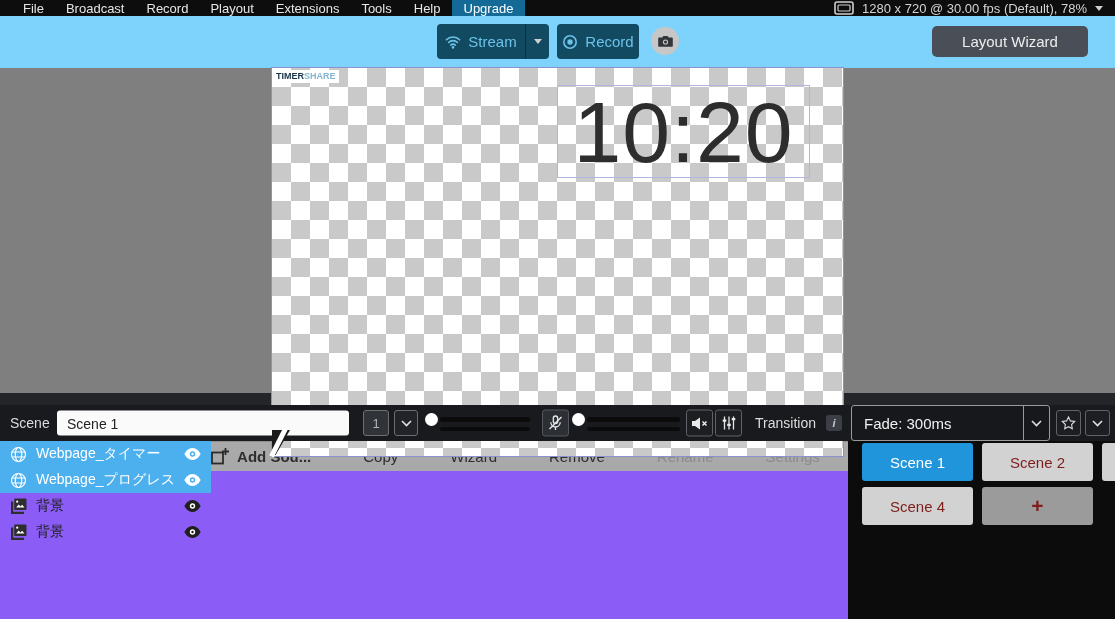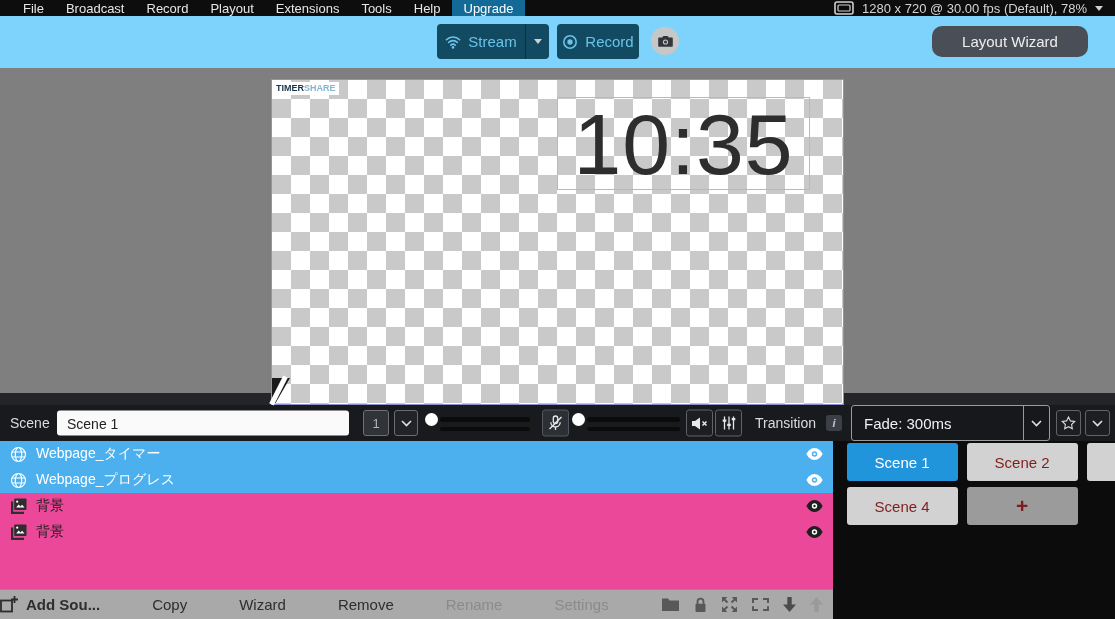--- a/index.html
+++ b/index.html
@@ -15,25 +15,25 @@
   .menu-right { margin-left:auto; display:flex; align-items:center; gap:8px; color:#d4d4d4; font-size:13px; padding-right:12px; }
   .caret-down { width:0; height:0; border-left:4px solid transparent; border-right:4px solid transparent; border-top:5px solid #cfcfcf; }
 
   
   .toolbar { height:52px; background:#7dd3fc; position:relative; flex:0 0 auto; }
   .btn-stream { position:absolute; left:437px; top:8px; width:112px; height:35px; background:#114a61; border-radius:4px; display:flex; color:#6cc2e8; font-size:15px; }
   .stream-main { flex:1; display:flex; align-items:center; justify-content:center; gap:7px; }
   .stream-caret { width:24px; border-left:1px solid rgba(0,0,0,.35); display:flex; align-items:center; justify-content:center; }
   .btn-record { position:absolute; left:557px; top:8px; width:82px; height:35px; background:#114a61; border-radius:4px; display:flex; align-items:center; justify-content:center; gap:7px; color:#6cc2e8; font-size:15px; }
   .btn-snapshot { position:absolute; left:651px; top:11px; width:28px; height:28px; border-radius:50%; background:#c7c7c7; display:flex; align-items:center; justify-content:center; }
-  .btn-layout { position:absolute; right:27px; top:10px; width:156px; height:31px; background:#4a4e57; border-radius:10px; color:#eeeeee; font-size:15px; display:flex; align-items:center; justify-content:center; }
+  .btn-layout { position:absolute; right:27px; top:10px; width:156px; height:31px; background:#4a4e57; border-radius:5px; color:#eeeeee; font-size:15px; display:flex; align-items:center; justify-content:center; }
 
   
   .preview { height:325px; background:#7f7f7f; position:relative; flex:0 0 auto; }
-  .canvas { position:absolute; left:272px; top:12px; width:571px; height:324px;
+  .canvas { position:absolute; left:272px; top:0; width:571px; height:388px;
     outline:1px solid #8d90cf;
     background:conic-gradient(#c9c9c9 0 25%, #ffffff 0 50%, #c9c9c9 0 75%, #ffffff 0) 0 0/38px 38px; }
   .logo-chip { position:absolute; left:1px; top:2px; background:#ffffff; padding:1px 3px 2px 3px; font-size:9px; font-weight:bold; line-height:10px; }
   .logo-primary { color:#16354d; }
   .logo-secondary { color:#85b5d0; }
   .timer-box { position:absolute; left:285px; top:17px; width:253px; height:93px; border:1px solid #b2b5e4; display:flex; align-items:center; justify-content:center; overflow:hidden; }
   .timer-text { font-size:86px; line-height:1; color:#2d2d2d; letter-spacing:1px; white-space:nowrap; }
   .progress { position:absolute; left:0; right:0; bottom:1px; height:25px; }
   .p-black { position:absolute; left:0; top:0; width:18px; height:100%; background:#1a1a1a; clip-path:polygon(0 0,100% 0,20% 100%,0 100%); z-index:1; }
   .p-white { position:absolute; left:4px; top:-3px; width:5px; height:31px; background:#ffffff; transform:rotate(27deg); z-index:2; }
@@ -67,21 +67,21 @@
   .info-chip { left:826px; width:16px; height:16px; background:#3c4046; border-radius:3px; color:#c6c8cc; font-size:11px; font-weight:bold; display:flex; align-items:center; justify-content:center; font-style:italic; }
   .transition-select { left:851px; width:199px; height:36px; background:#17181c; border:1px solid #9a9a9a; border-radius:3px; display:flex; align-items:center; color:#f0f0f0; font-size:15px; }
   .sel-text { flex:1; padding-left:12px; }
   .sel-caret { width:26px; align-self:stretch; border-left:1px solid #9a9a9a; display:flex; align-items:center; justify-content:center; }
   .star-btn { left:1056px; width:25px; height:26px; }
   .chev2 { left:1085px; width:25px; height:26px; }
 
   
   .bottom { flex:1; display:flex; }
   .left-strip { width:18px; background:#0e0e10; }
-  .src-panel { width:848px; background:#ec4899; display:flex; flex-direction:column; }
+  .src-panel { width:848px; background:#8b5cf6; display:flex; flex-direction:row; }
   .src-rows { flex:1; }
   .src-row { height:26px; display:flex; align-items:center; padding:0 10px; gap:9px; font-size:14px; color:#1f1f1f; --row-bg:#ffffff; }
   .src-row.sel { background:#4cb0ee; color:#ffffff; --row-bg:#4cb0ee; }
   .src-icon { display:flex; align-items:center; }
   .src-label { flex:1; white-space:nowrap; overflow:hidden; }
   .eye { display:flex; align-items:center; }
   .src-toolbar { height:30px; background:#a9a9a9; border-top:1px solid #8e8e8e; display:flex; align-items:center; font-size:15px; color:#2e2e2e;gap:26px; }
   .tb-add { display:flex; align-items:center; gap:8px; font-weight:bold; margin-right:26px; white-space:nowrap; }
   .tb-item { margin-right:26px; white-space:nowrap; }
   .tb-item.disabled { color:#8b8b8b; }
@@ -153,21 +153,21 @@
       <span>Layout Wizard</span>
     </div>
   </div>
 
   <div class="preview">
     <div class="canvas">
       <div class="logo-chip">
         <span class="logo-primary">TIMER</span><span class="logo-secondary">SHARE</span>
       </div>
       <div class="timer-box">
-        <span class="timer-text">10:35</span>
+        <span class="timer-text">10:20</span>
       </div>
       <div class="progress">
         <div class="p-black"></div>
         <div class="p-white"></div>
         <div class="p-teal"></div>
         <div class="p-orange"></div>
         <div class="p-red"></div>
       </div>
     </div>
   </div>

